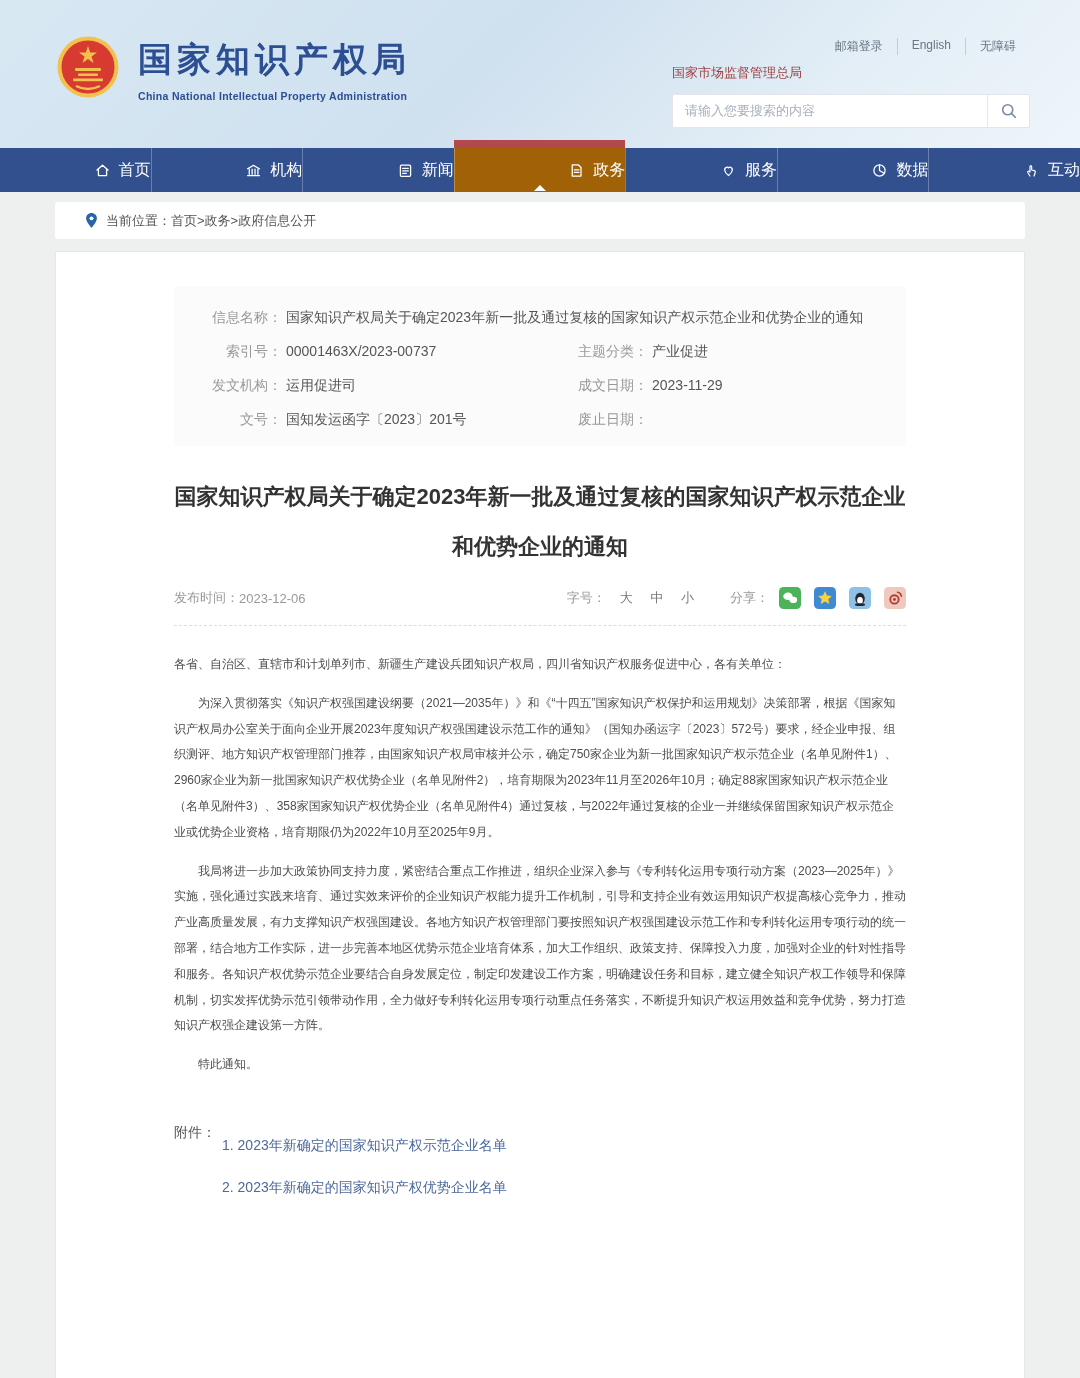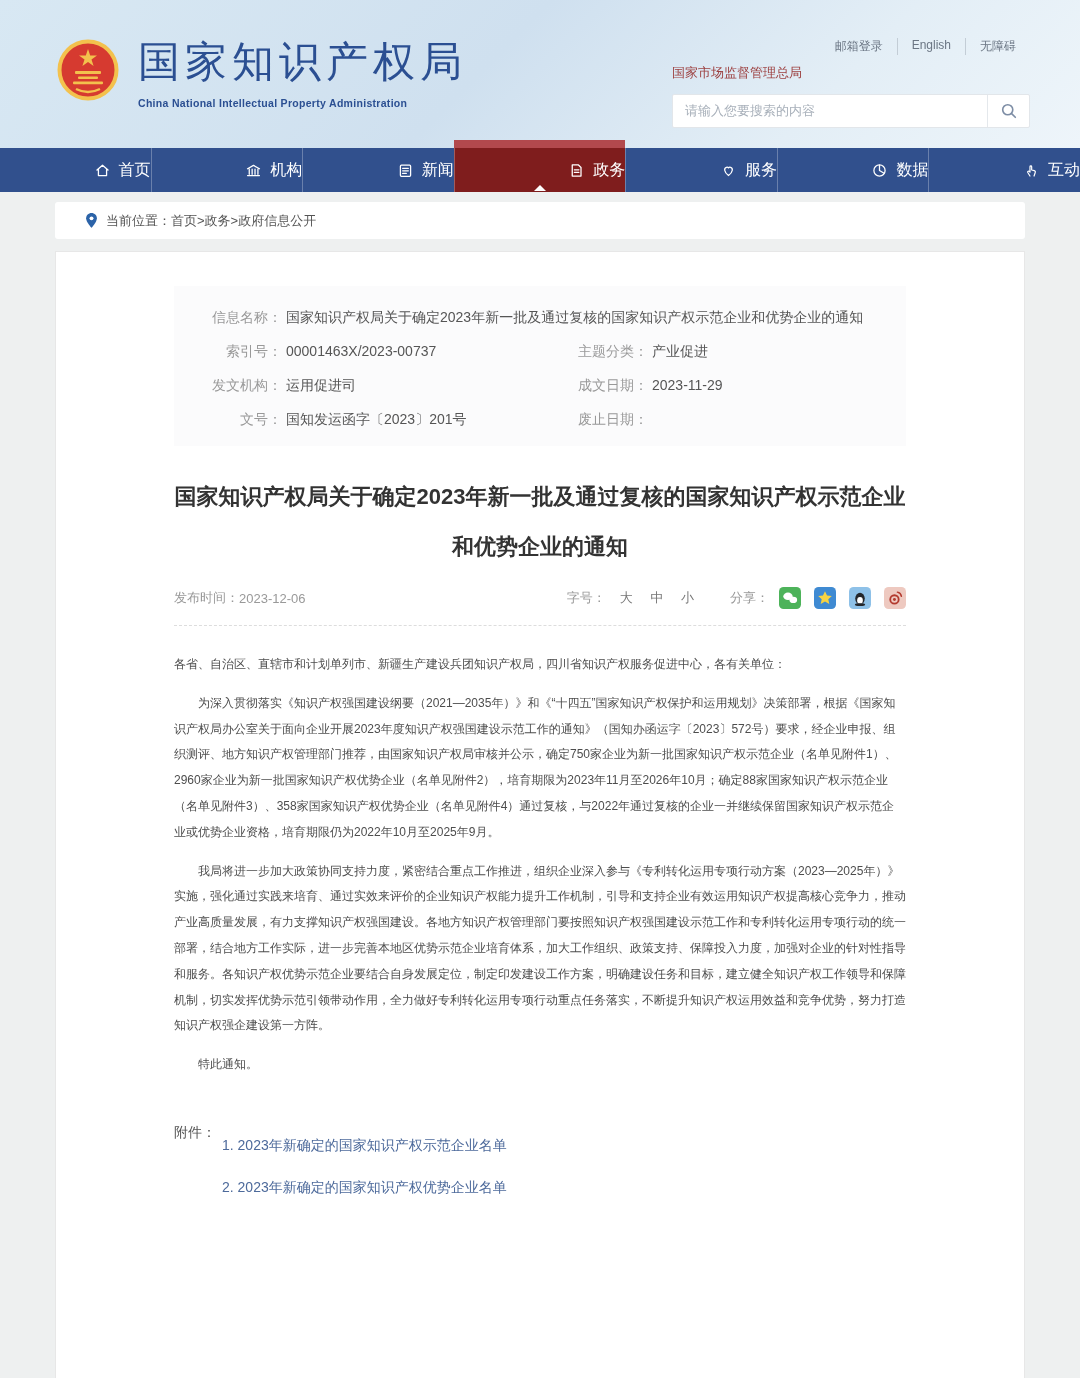--- a/index.html
+++ b/index.html
@@ -11,38 +11,38 @@
     color:#444;
   }
   
   .site-header {
     height:148px; position:relative;
     background:linear-gradient(135deg,#d8e8f3 0%,#cfe0ef 45%,#e3eef6 75%,#eef5fa 100%);
   }
   .brand { position:absolute; left:56px; top:34px; display:flex; align-items:center; }
   .emblem { width:64px; height:70px; }
   .brand-text { margin-left:18px; }
-  .brand-cn { font-size:42px; font-weight:normal; color:#2b4f92; letter-spacing:5px; }
+  .brand-cn { font-size:34px; font-weight:bold; color:#2b4f92; letter-spacing:5px; }
   .brand-en { font-size:10.5px; font-weight:bold; color:#2b4f92; margin-top:7px; letter-spacing:.3px; }
   .header-right { position:absolute; left:672px; top:38px; width:358px; }
   .utility-row { position:absolute; right:0; top:0; font-size:12px; color:#6b7684; display:flex; }
   .utility-row span { padding:0 14px; cursor:pointer; }
   .utility-row span + span { border-left:1px solid #c3cdd6; }
   .related-links { margin-top:24px; }
   .related-links a { display:block; font-size:13px; color:#9c3f3f; text-decoration:none; line-height:1.75; }
   .search-bar { margin-top:9px; height:34px; background:#fff; border:1px solid #e2e6ea; border-radius:2px; display:flex; align-items:center; }
   .search-bar input { flex:1; border:none; outline:none; padding:0 12px; font-size:13px; color:#1d4ed8; background:transparent; font-family:inherit; }
   .search-bar input::placeholder { color:#a8b0ba; }
   .search-btn { width:42px; height:100%; border:none; background:transparent; border-left:1px solid #e4e8ec; cursor:pointer; display:flex; align-items:center; justify-content:center; }
   
   .main-nav { height:44px; display:flex; background:#31508d; }
   .nav-item { flex:1; display:flex; align-items:center; justify-content:flex-end; gap:8px; color:#fff; font-size:16px; cursor:pointer; position:relative; }
   .nav-item + .nav-item { border-left:1px solid rgba(255,255,255,.28); }
   .nav-item svg { width:17px; height:17px; }
-  .nav-item.active { background:#7f1d1d;padding-left:20px; }
+  .nav-item.active { background:#a16207;padding-left:20px; }
   .nav-item.active::before { content:""; position:absolute; top:-8px; left:-1px; right:0; height:8px; background:#b2494d; }
   .nav-item.active::after { content:""; position:absolute; bottom:1px; left:50%; margin-left:-6px; border-left:6px solid transparent; border-right:6px solid transparent; border-bottom:6px solid #fff; }
   
   .breadcrumb { width:970px; margin:10px auto 0; height:37px; background:#fff; border-radius:3px; display:flex; align-items:center; padding-left:30px; font-size:13px; color:#555; }
   .breadcrumb svg { width:13px; height:17px; margin-right:8px; }
   .breadcrumb a { color:#555; text-decoration:none; }
   
   .panel { width:970px; margin:12px auto 0; min-height:1128px; background:#fff; border:1px solid #e7e7e7; padding-top:34px; }
   .content-col { width:732px; margin:0 auto; }
   

